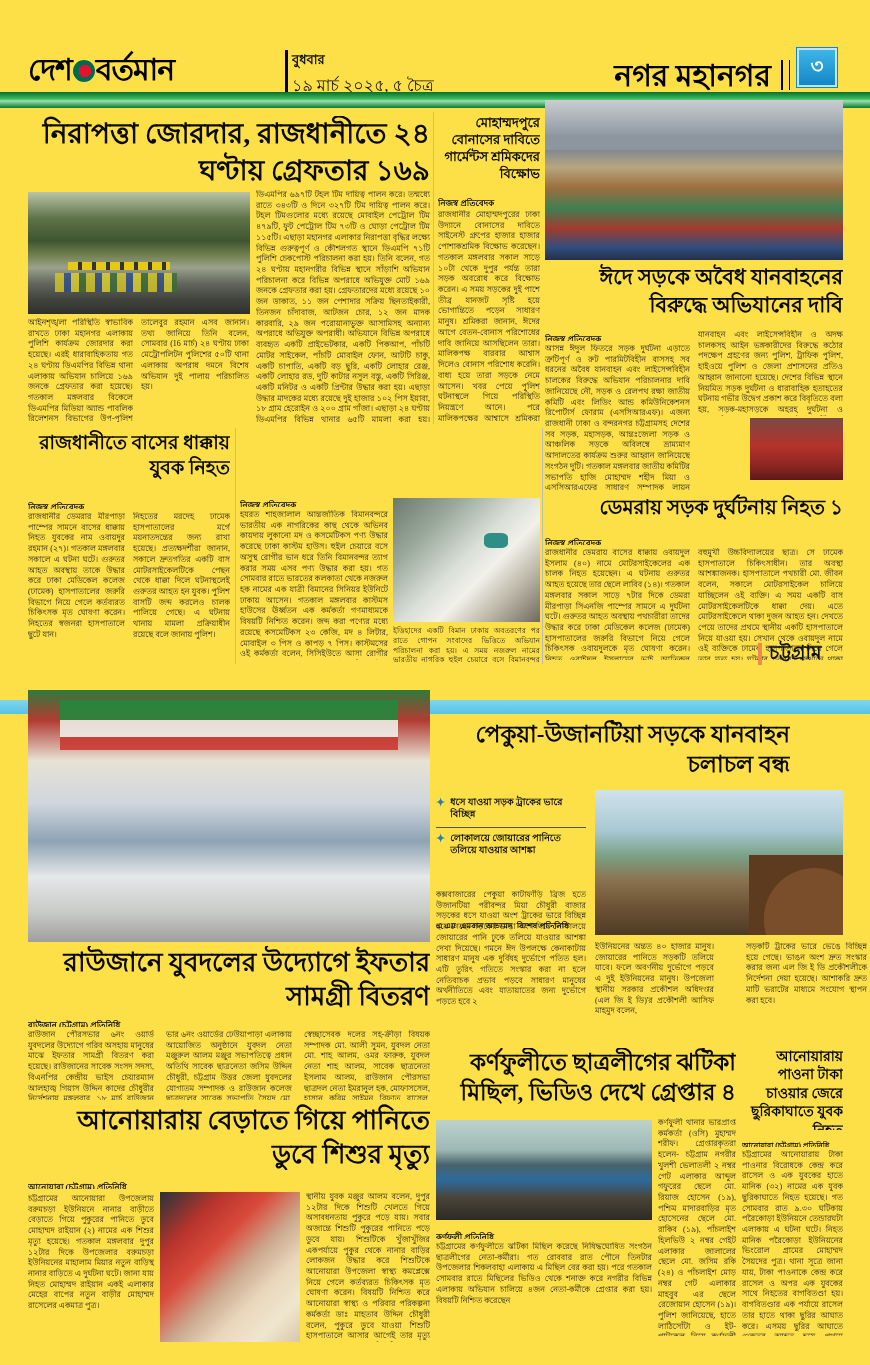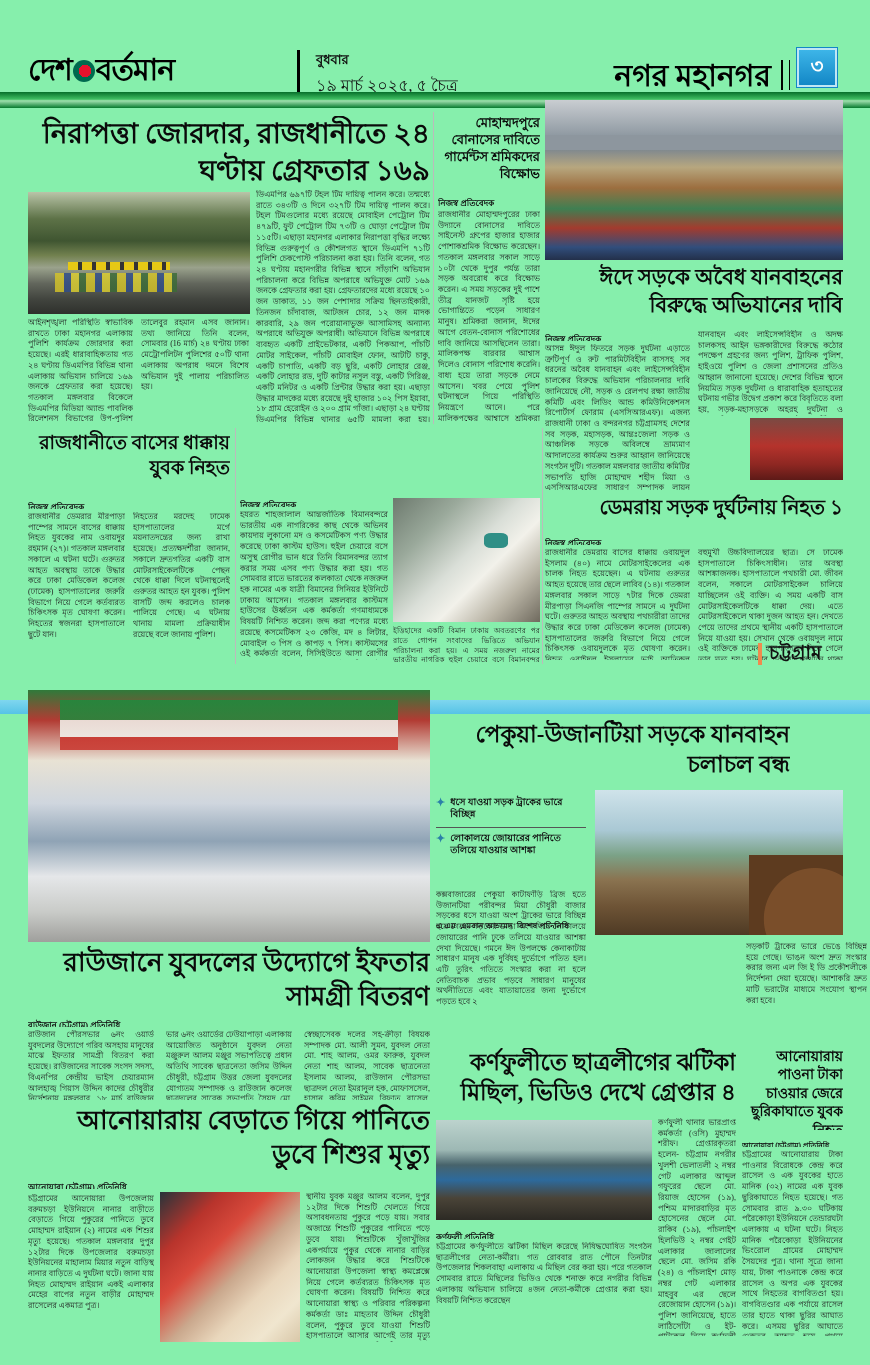--- a/index.html
+++ b/index.html
@@ -1,24 +1,24 @@
 <!DOCTYPE html>
 <html><head>
 <meta charset="utf-8">
 <style>
   html,body{margin:0;padding:0;background:#e8e8e8;}
-  .page{position:relative;width:870px;height:1365px;background:#86efac;margin:0 auto;
+  .page{position:relative;width:870px;height:1365px;background:#fde047;margin:0 auto;
         font-family:"Liberation Serif","DejaVu Serif",serif;color:#111;overflow:hidden;}
   .abs{position:absolute;overflow:hidden;}
   
   .logo-line1{font-weight:bold;font-size:30px;letter-spacing:-1px;white-space:nowrap;color:#000;}
   .logo-emblem{display:inline-block;width:22px;height:22px;border-radius:50%;
       background:radial-gradient(circle at 55% 50%, #e8112d 0 38%, #006a4e 39% 100%);
       vertical-align:-2px;margin:0 1px;}
-  .date-block{border-left:3px solid #000;padding-left:16px;margin-left:12px;}
+  .date-block{border-left:3px solid #000;padding-left:4px;}
   .date-day{font-weight:bold;font-size:13px;}
   .date-full{font-size:16px;margin-top:2px;}
   .section-title{font-weight:bold;font-size:30px;white-space:nowrap;color:#000;}
   .dbl-bar{display:inline-block;width:6px;height:30px;border-left:2px solid #000;border-right:1px solid #000;margin-left:10px;vertical-align:-4px;}
   .pageno-box{background:linear-gradient(180deg,#3db5e8 0%,#1387c6 100%);
       border:2px solid #bfe6f5;box-shadow:0 0 0 1px #1387c6;
       color:#fff;font-weight:bold;font-size:20px;display:flex;align-items:center;justify-content:center;}
   .green-bar{background:linear-gradient(180deg,#06702a 0%,#3fbf62 45%,#9fe0ae 55%,#067a2e 100%);}
   .cyan-band{background:linear-gradient(180deg,#7fd6ef 0%,#56c3e6 100%);}
   
@@ -171,20 +171,21 @@
       <span>লোকালয়ে জোয়ারের পানিতে তলিয়ে যাওয়ার আশঙ্কা</span>
     </div>
   </div>
   <div class="abs" style="left:436px;top:872px;width:160px;height:13px;margin-top:43px;">
     <span class="byline">এ.এম. এমরান আহমেদ, বিশেষ প্রতিনিধি</span>
   </div>
   <div class="abs photo ph-road" style="left:595px;top:790px;width:248px;height:145px;">
     <div class="earth"></div>
   </div>
   <div class="abs body-txt" style="left:436px;top:890px;width:150px;height:150px;">কক্সবাজারের পেকুয়া কাটাফাঁড়ি ব্রিজ হতে উজানটিয়া পরীবন্দর মিয়া চৌধুরী বাজার সড়কের ধসে যাওয়া অংশ ট্রাকের ভারে বিচ্ছিন্ন হয়ে গেছে। সড়কের ভাঙা অংশ দিয়ে লোকালয়ে জোয়ারের পানি ঢুকে তলিয়ে যাওয়ার আশঙ্কা দেখা দিয়েছে। গমনে ঈদ উপলক্ষে কেনাকাটায় সাধারণ মানুষ এক দুর্বিষহ দুর্ভোগে পতিত হল। এটি তুরিৎ গতিতে সংস্কার করা না হলে নেতিবাচক প্রভাব পড়বে সাধারণ মানুষের অর্থনীতিতে এবং যাতায়াতের জন্য দুর্ভোগে পড়তে হবে ২</div>
+  <div class="abs body-txt" style="left:595px;top:942px;width:119px;height:98px;">ইউনিয়নের অন্তত ৪০ হাজার মানুষ। জোয়ারের পানিতে সড়কটি তলিয়ে যাবে। ফলে অবর্ণনীয় দুর্ভোগে পড়বে এ দুই ইউনিয়নের মানুষ। উপজেলা স্থানীয় সরকার প্রকৌশল অধিদপ্তর (এল জি ই ডি)'র প্রকৌশলী আসিফ মাহমুদ বলেন,</div>
   <div class="abs body-txt" style="left:746px;top:942px;width:121px;height:98px;">সড়কটি ট্রাকের ভারে ভেঙে বিচ্ছিন্ন হয়ে গেছে। ভাঙন অংশ দ্রুত সংস্কার করার জন্য এল জি ই ডি প্রকৌশলীকে নির্দেশনা দেয়া হয়েছে। আশাকরি দ্রুত মাটি ভরাটের মাধ্যমে সংযোগ স্থাপন করা হবে।</div>
 
   <div class="abs hl hl-24" style="left:436px;top:1048px;width:300px;height:64px;">কর্ণফুলীতে ছাত্রলীগের ঝটিকা মিছিল, ভিডিও দেখে গ্রেপ্তার ৪</div>
   <div class="abs photo ph-four" style="left:436px;top:1120px;width:216px;height:100px;"></div>
   <div class="abs" style="left:436px;top:1226px;width:120px;height:13px;">
     <span class="byline">কর্ণফুলী প্রতিনিধি</span>
   </div>
   <div class="abs body-txt" style="left:436px;top:1242px;width:216px;height:92px;">চট্টগ্রামের কর্ণফুলীতে ঝটিকা মিছিল করেছে নিষিদ্ধঘোষিত সংগঠন ছাত্রলীগের নেতা-কর্মীরা। গত রোববার রাত পৌনে তিনটার উপজেলার শিকলবাহা এলাকায় এ মিছিল বের করা হয়। পরে গতকাল সোমবার রাতে মিছিলের ভিডিও থেকে শনাক্ত করে নগরীর বিভিন্ন এলাকায় অভিযান চালিয়ে ৪জন নেতা-কর্মীকে গ্রেপ্তার করা হয়। বিষয়টি নিশ্চিত করেছেন</div>
   <div class="abs body-txt" style="left:658px;top:1118px;width:78px;height:218px;">কর্ণফুলী থানার ভারপ্রাপ্ত কর্মকর্তা (ওসি) মুহাম্মদ শরীফ। গ্রেপ্তারকৃতরা হলেন- চট্টগ্রাম নগরীর খুলশী ভেলাতলী ২ নম্বর গেট এলাকার আব্দুল গফুরের ছেলে মো. রিয়াজ হোসেন (১৯), পশ্চিম মাদারবাড়ির মৃত হোসেনের ছেলে মো. রাকিব (১৯), পাঁচলাইশ হিলভিউ ২ নম্বর গেইট এলাকার জালালের ছেলে মো. জসিম রকি (২৪) ও পাঁচলাইশ মোড় নম্বর গেট এলাকার মাহবুব এর ছেলে রেজোয়ান হোসেন (১৯)। পুলিশ জানিয়েছে, হাতে লাঠিসোঁটা ও ইট-পাটকেল নিয়ে কর্ণফুলী এলাকায় নিষিদ্ধ সংগঠনের নেতাকর্মীরা রাতে মিছিল বের করে। পরে ভিডিও ফুটেজের মাধ্যমে শনাক্তের পর তাদের গ্রেপ্তার করা হয়। সন্ত্রাস বিরোধী আইনে তাদের বিরুদ্ধে মামলা হয়েছে। পরে তাদের আদালতের মাধ্যমে কারাগারে পাঠানো হয়েছে।</div>
 

